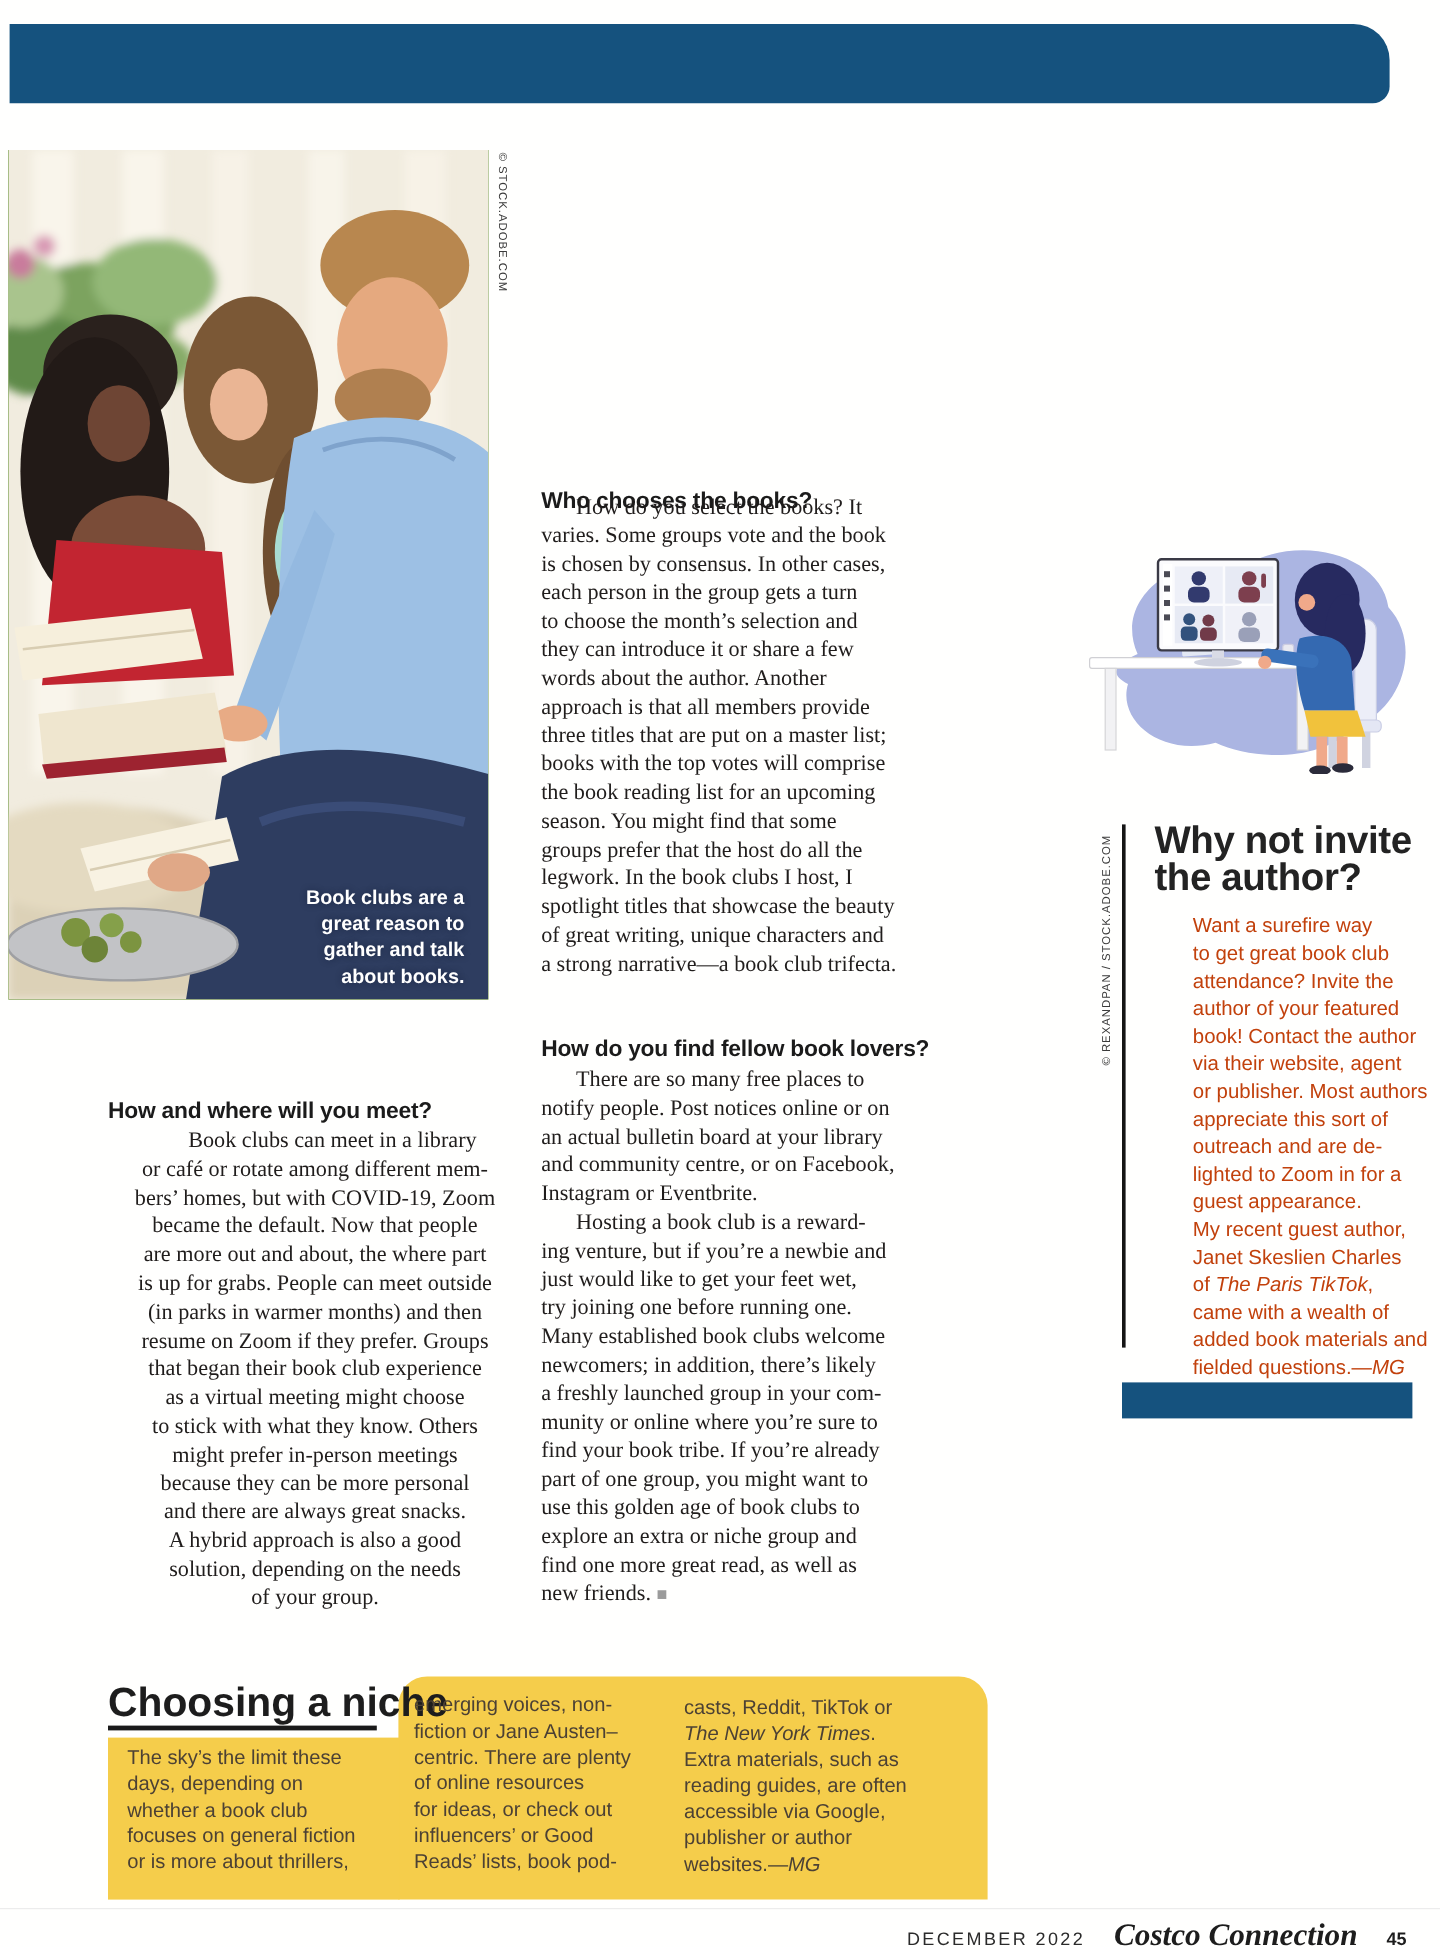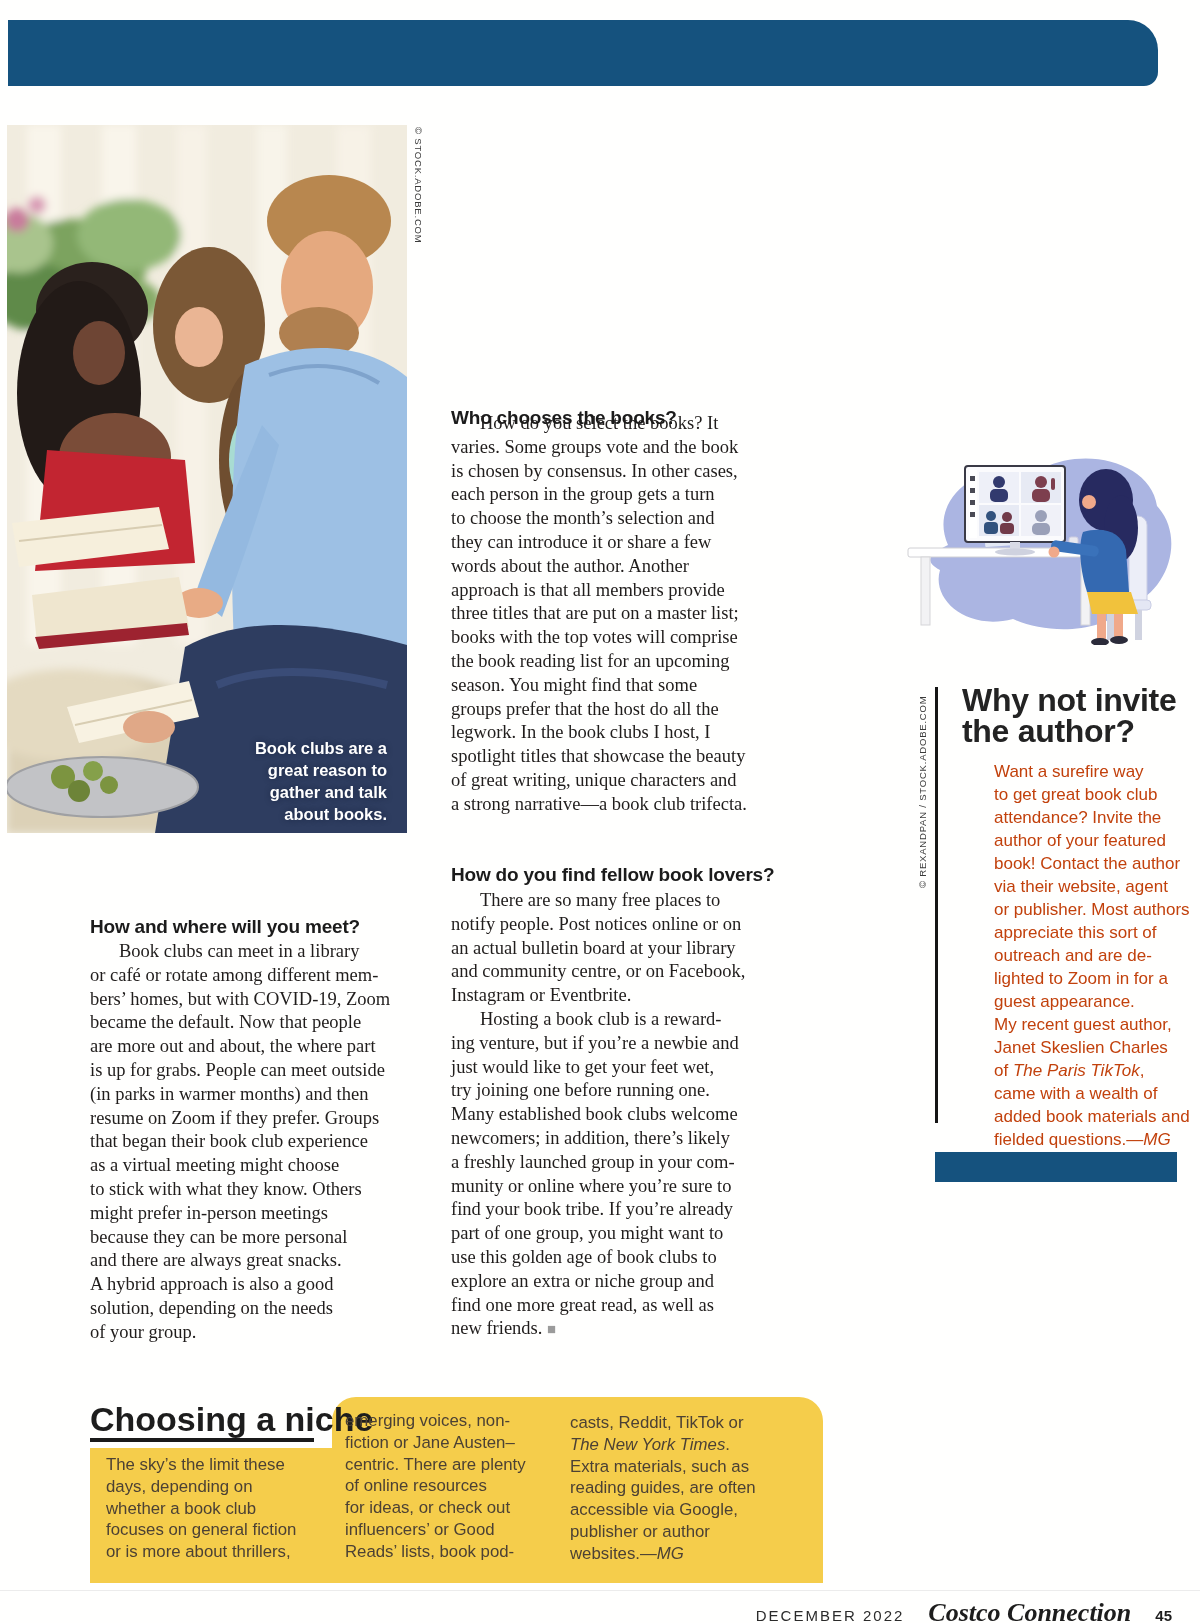--- a/index.html
+++ b/index.html
@@ -129,21 +129,21 @@
     </svg>
     <div class="abs photo-caption" style="left:183px;top:612px;position:absolute;">Book clubs are a
 great reason to
 gather and talk
 about books.</div>
   </div>
 
   <div class="abs vcredit credit-photo">© STOCK.ADOBE.COM</div>
 
   <div class="abs colhead" style="left:90px;top:916px;">How and where will you meet?</div>
-  <div class="abs serif indent" style="left:90px;top:940px;width:345px;">Book clubs can meet in a library
+  <div class="abs serif indent" style="left:90px;top:940px;width:345px;text-align:center;">Book clubs can meet in a library
 or café or rotate among different mem-
 bers’ homes, but with COVID-19, Zoom
 became the default. Now that people
 are more out and about, the where part
 is up for grabs. People can meet outside
 (in parks in warmer months) and then
 resume on Zoom if they prefer. Groups
 that began their book club experience
 as a virtual meeting might choose
 to stick with what they know. Others

